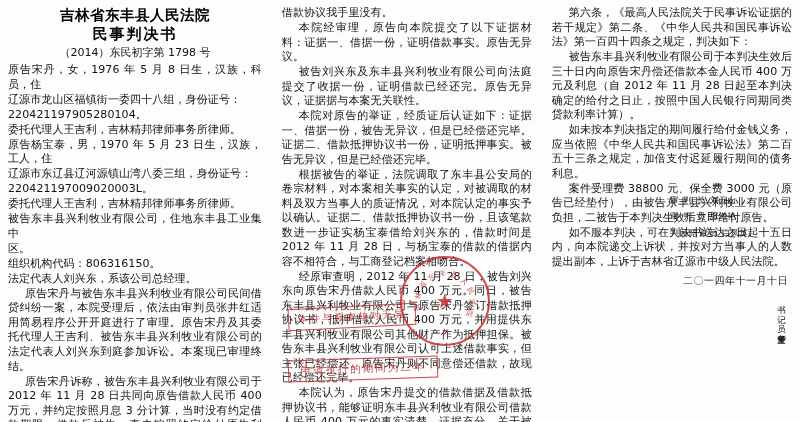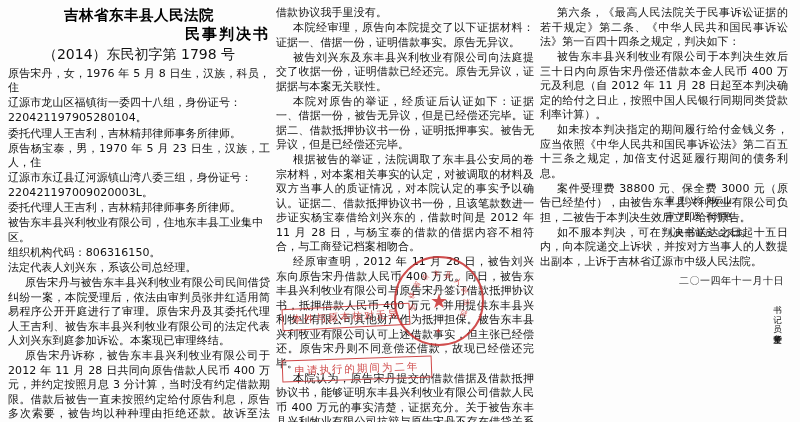--- a/index.html
+++ b/index.html
@@ -18,21 +18,21 @@
     position: relative;
     width: 800px;
     height: 422px;
     background: #fdfdfd;
     box-sizing: border-box;
     padding: 6px 8px 4px 8px;
   }
   .columns {
     display: flex;
     flex-direction: row;
-    gap: 6px;
+    gap: 20px;
     height: 100%;
   }
   .col {
     position: relative;
     box-sizing: border-box;
   }
   .col1 { width: 262px; }
   .col2 { width: 258px; }
   .col3 { width: 248px; }
 
@@ -40,32 +40,32 @@
     text-align: center;
     font-family: "DejaVu Serif", "Liberation Serif", serif;
     font-weight: bold;
     font-size: 14.5px;
     letter-spacing: 0.5px;
     line-height: 1.1;
     margin: 1px 0 3px 0;
     color: #000;
   }
   .doc-title {
-    text-align: right;
+    text-align: center;
     font-family: "DejaVu Serif", "Liberation Serif", serif;
     font-weight: bold;
     font-size: 15px;
     letter-spacing: 2px;
     line-height: 1.1;
     margin: 0 0 4px 0;
     color: #000;
   }
   .case-no {
     text-align: center;
-    font-size: 14px;
+    font-size: 11px;
     line-height: 1.25;
     margin: 0 0 3px 0;
   }
   p.body {
     font-size: 11px;
     line-height: 1.32;
     margin: 0 0 0.5px 0;
     text-align: justify;
     text-justify: inter-ideograph;
     letter-spacing: 0.1px;

